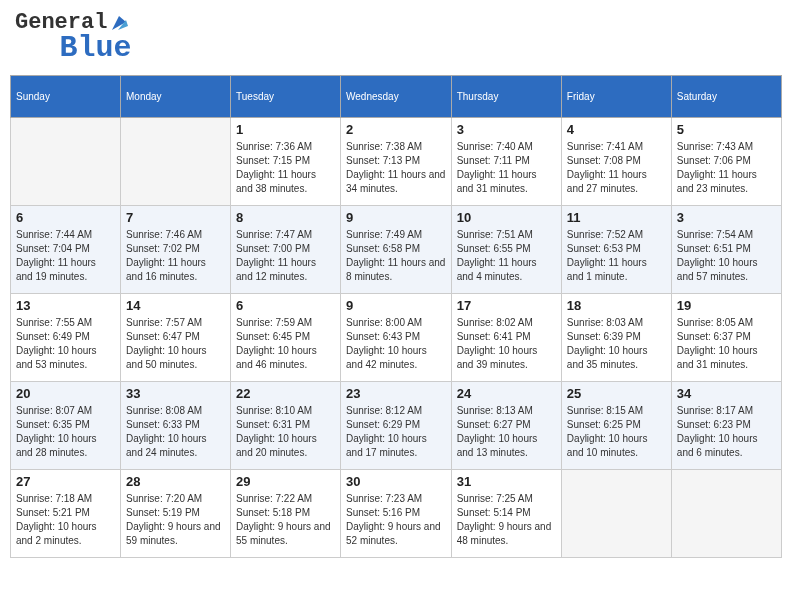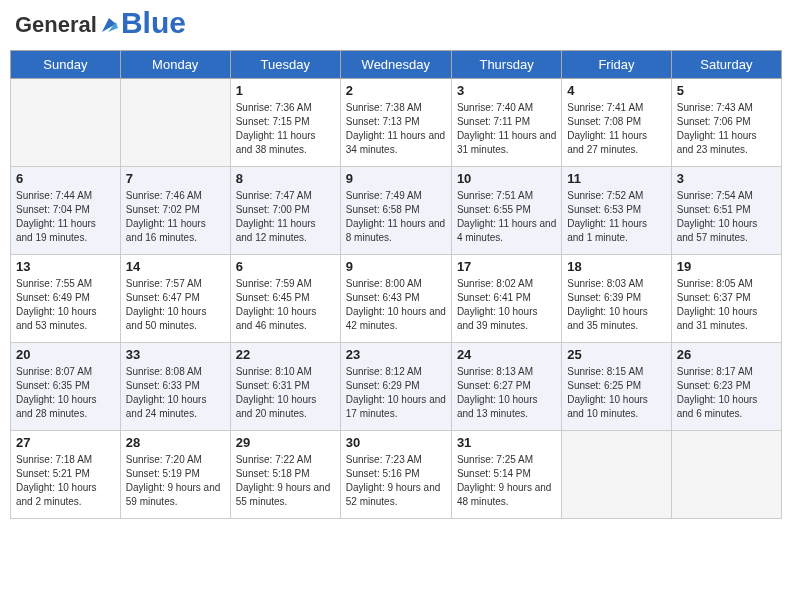--- a/index.html
+++ b/index.html
@@ -12,22 +12,23 @@
     }
     .header-area {
       display: flex;
       justify-content: space-between;
       align-items: flex-start;
       margin-bottom: 10px;
       padding: 0 5px;
     }
     .logo-area {
       display: flex;
-      flex-direction: row;
-      align-items: center;
+      flex-direction: column;
+      align-items: flex-end;
+      font-family: Liberation Mono, monospace;
     }
     .title-area {
       text-align: right;
     }
     .month-title {
       font-size: 36px;
       color: #333;
       font-weight: normal;
     }
     .subtitle {
@@ -35,23 +36,23 @@
       color: #555;
     }
     .calendar {
       width: 100%;
       border-collapse: collapse;
       font-size: 11px;
     }
     .calendar th {
       background-color: #2d6cc0;
       color: #fff;
-      text-align: center;
-      padding: 6px 5px;
-      font-size: 13px;
+      text-align: left;
+      padding: 15px 5px;
+      font-size: 10px;
       font-weight: normal;
       border: 1px solid #aaa;
     }
     .calendar td {
       border: 1px solid #ccc;
       vertical-align: top;
       padding: 4px 5px;
       height: 88px;
       width: 113px;
       background: #fff;
@@ -210,21 +211,21 @@
         </td>
         <td>
           <div class="day-number">24</div>
           <div class="day-info">Sunrise: 8:13 AM<br>Sunset: 6:27 PM<br>Daylight: 10 hours and 13 minutes.</div>
         </td>
         <td>
           <div class="day-number">25</div>
           <div class="day-info">Sunrise: 8:15 AM<br>Sunset: 6:25 PM<br>Daylight: 10 hours and 10 minutes.</div>
         </td>
         <td>
-          <div class="day-number">26</div>
+          <div class="day-number">34</div>
           <div class="day-info">Sunrise: 8:17 AM<br>Sunset: 6:23 PM<br>Daylight: 10 hours and 6 minutes.</div>
         </td>
       </tr>
       <tr>
         <td>
           <div class="day-number">27</div>
           <div class="day-info">Sunrise: 7:18 AM<br>Sunset: 5:21 PM<br>Daylight: 10 hours and 2 minutes.</div>
         </td>
         <td>
           <div class="day-number">28</div>

